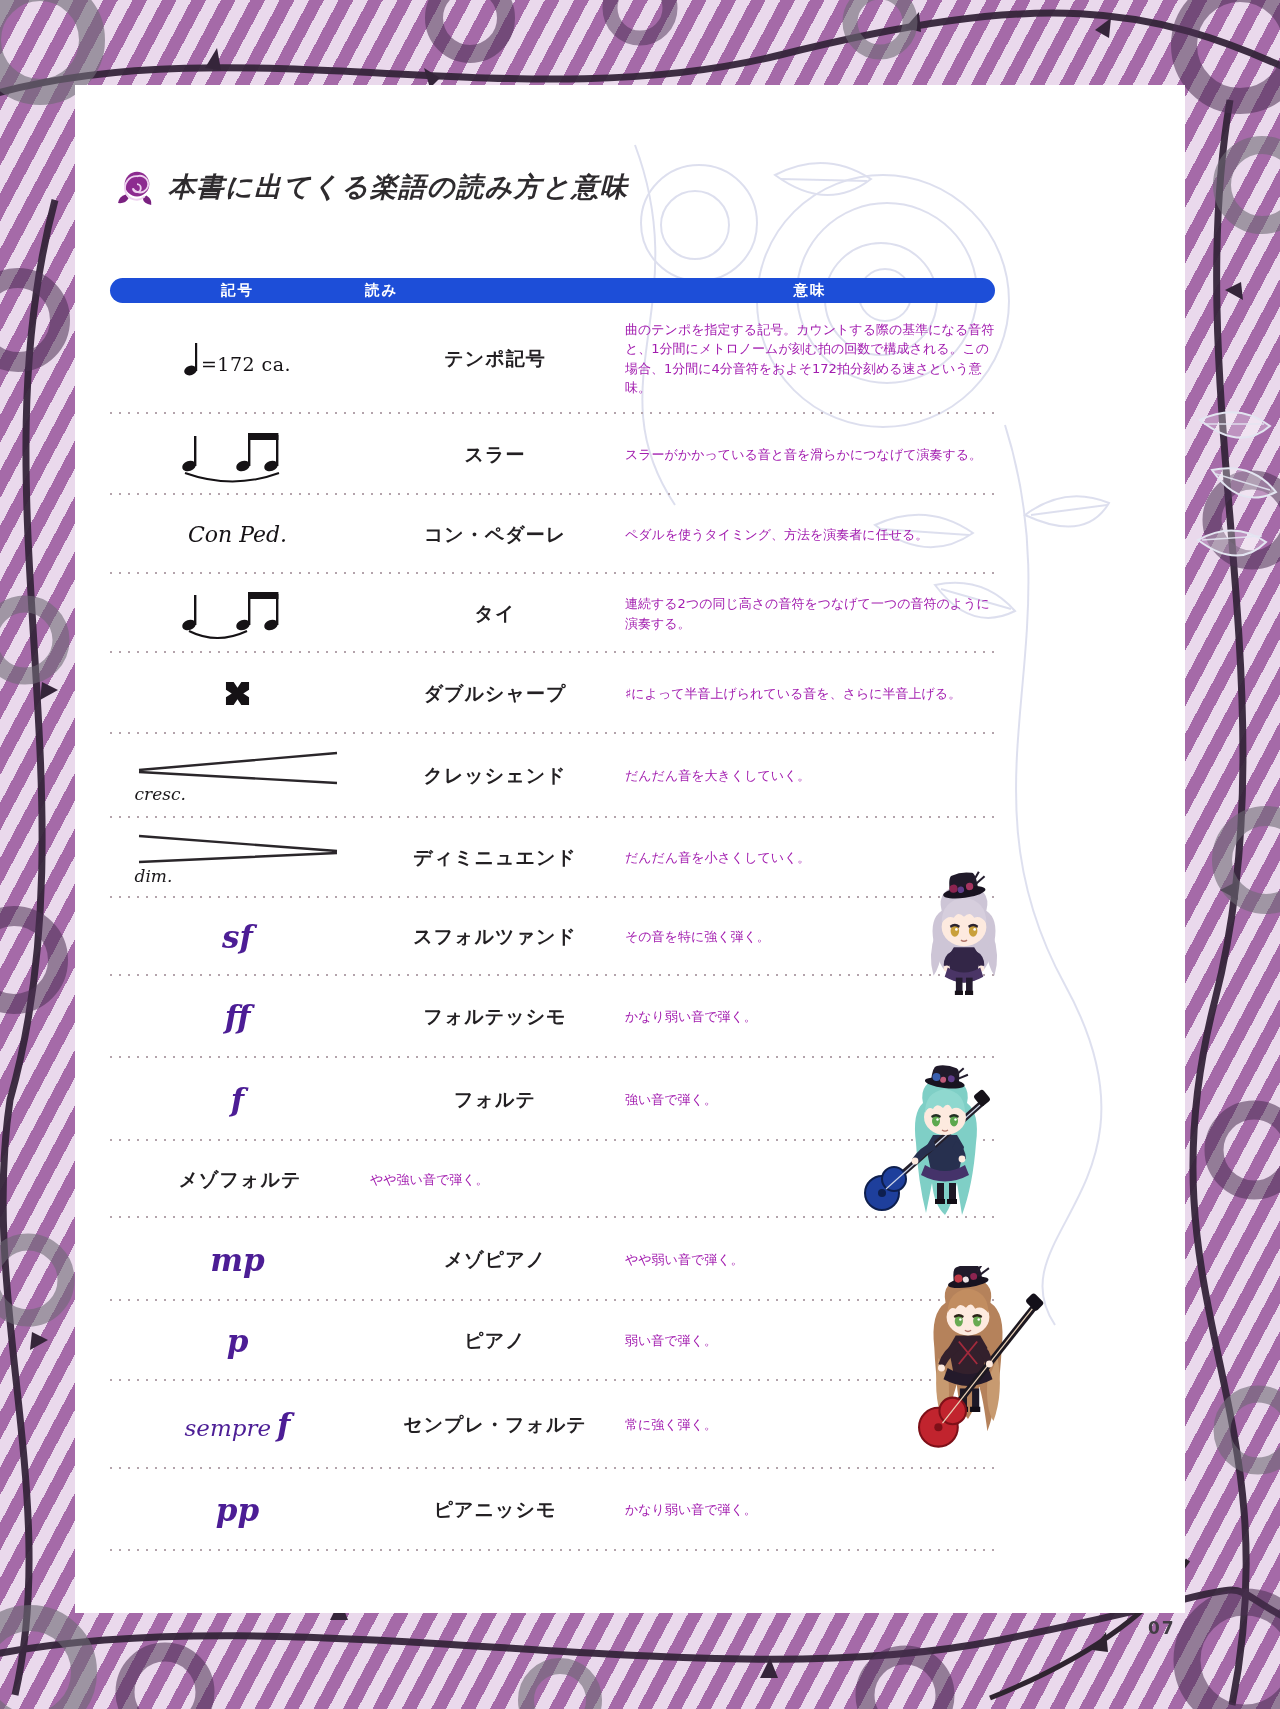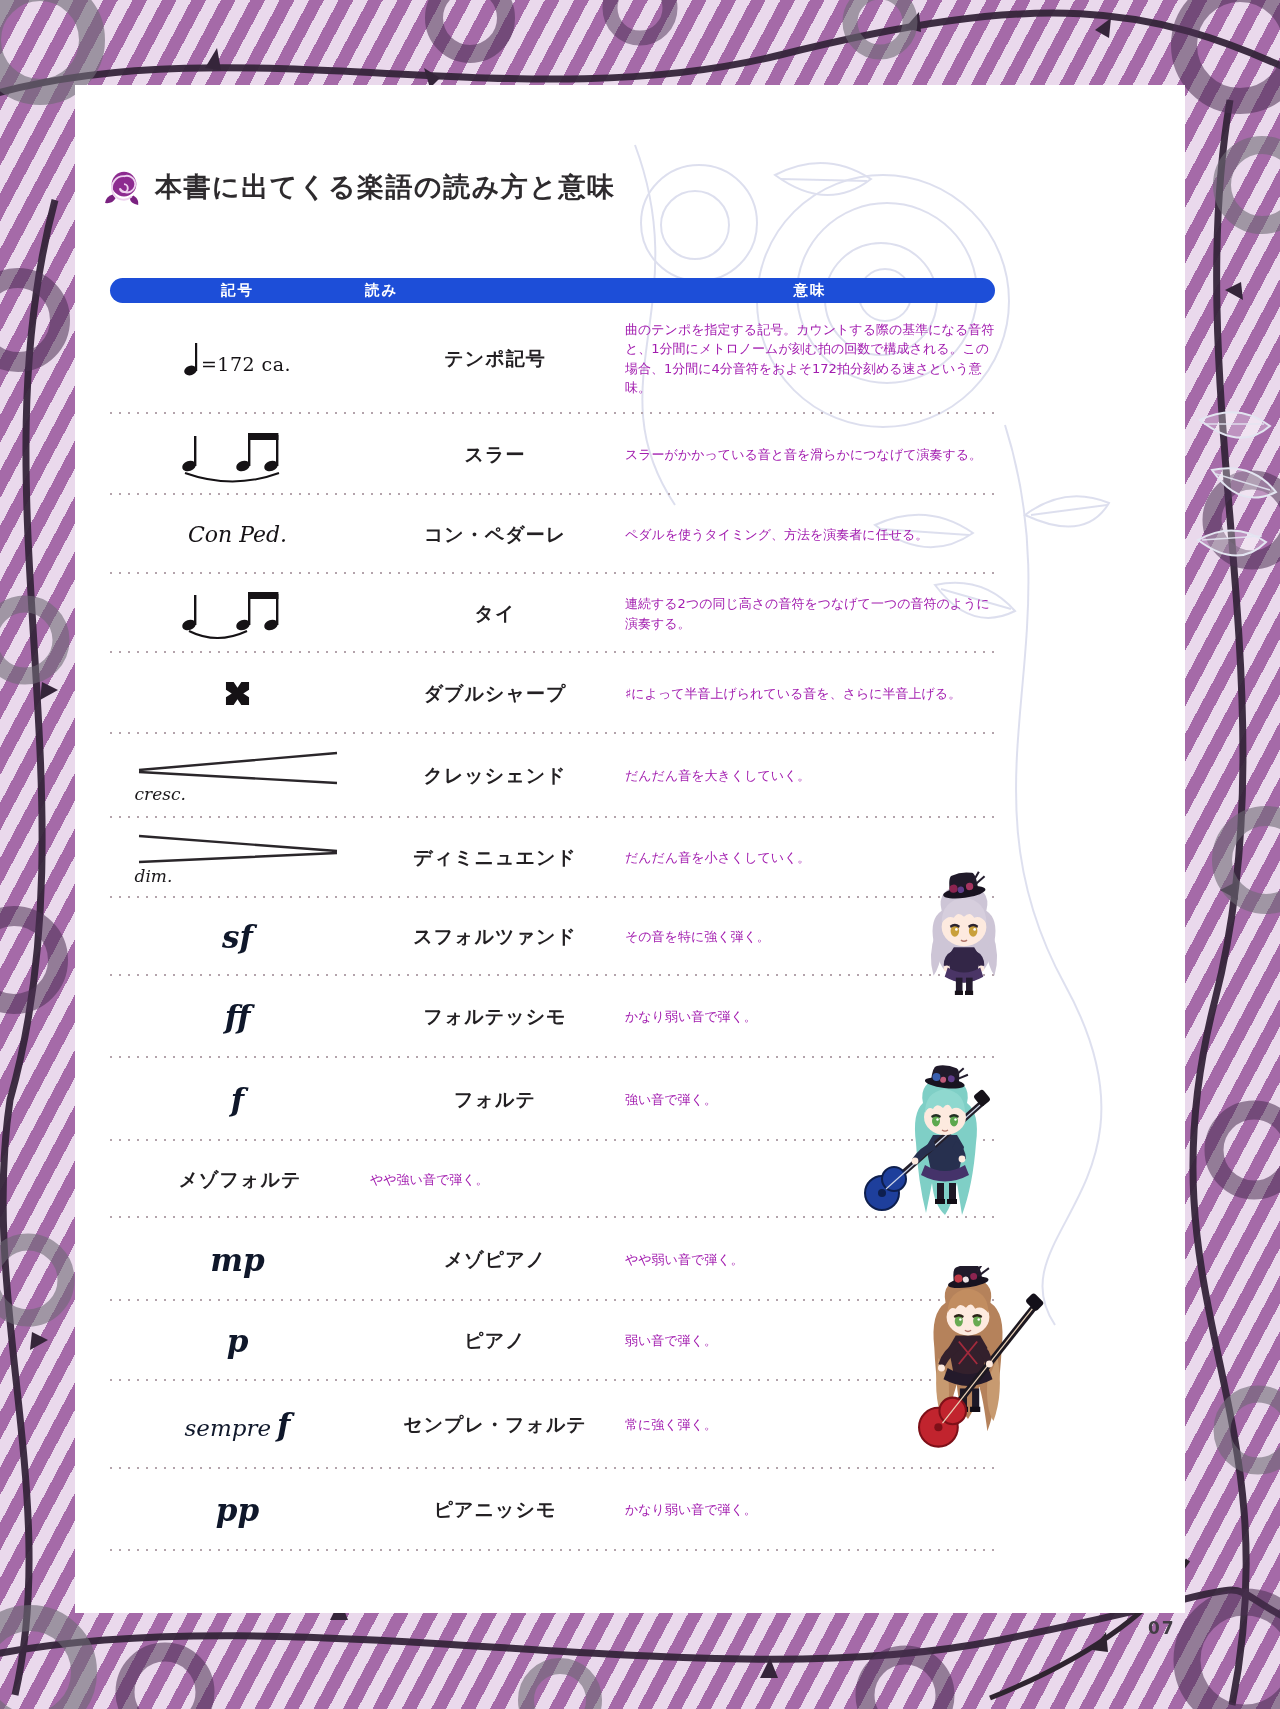--- a/index.html
+++ b/index.html
@@ -6,21 +6,21 @@
   body{
     width:1280px;height:1709px;position:relative;overflow:hidden;
     font-family:"DejaVu Sans","Liberation Sans",sans-serif;
     background:repeating-linear-gradient(118deg,#ead9ec 0 13px,#a56aa8 13px 26px);
   }
   .border-art{position:absolute;left:0;top:0;width:1280px;height:1709px;pointer-events:none;}
   .page{
     position:absolute;left:75px;top:85px;width:1110px;height:1528px;background:#ffffff;
   }
   .page-art{position:absolute;left:0;top:0;width:1110px;height:1528px;}
-  .title-row{position:absolute;left:30px;top:84px;display:flex;align-items:center;gap:12px;}
+  .title-row{position:absolute;left:43px;top:84px;display:flex;align-items:center;gap:12px;font-style:italic;}
   .rose-icon{width:38px;height:36px;flex:0 0 auto;}
   h1.title{margin:0;font-size:27px;font-weight:bold;color:#2e2b2e;letter-spacing:1.5px;}
   .glossary{position:absolute;left:35px;top:193px;width:885px;}
   .thead{
     height:25px;border-radius:13px;background:#1d4ed8;display:flex;align-items:center;
     color:#ffffff;font-size:14.5px;font-weight:bold;letter-spacing:2px;
   }
   .th.sym{width:255px;text-align:center;}
   .th.read{width:260px;text-align:left;}
   .th.mean{flex:1;text-align:center;}
@@ -28,21 +28,21 @@
   .row::after{
     content:"";position:absolute;left:0;right:0;bottom:0;height:2px;
     background:repeating-linear-gradient(90deg,#b3a3ab 0 2px,transparent 2px 9px);
   }
   .cell-sym{width:255px;display:flex;justify-content:center;align-items:center;}
   .cell-read{width:260px;text-align:center;font-size:19px;font-weight:bold;color:#232023;letter-spacing:1px;}
   .cell-mean{flex:1;max-width:372px;font-size:13px;color:#a21caf;line-height:1.5;}
   .serif-it{font-family:"DejaVu Serif","Liberation Serif",serif;font-style:italic;font-size:22px;color:#151215;}
   .tempo{display:flex;align-items:flex-end;gap:2px;font-family:"DejaVu Serif","Liberation Serif",serif;font-size:19px;color:#151215;}
   .tempo .txt{padding-bottom:2px;letter-spacing:0.5px;}
-  .dyn{font-family:"DejaVu Serif","Liberation Serif",serif;font-style:italic;font-weight:bold;font-size:31px;color:#0f172a;}
+  .dyn{font-family:"DejaVu Serif","Liberation Serif",serif;font-style:italic;font-weight:bold;font-size:31px;color:#4c1d95;}
   .dyn .pre{font-weight:normal;font-size:23px;margin-right:6px;}
   .hairpin{display:flex;flex-direction:column;align-items:flex-start;}
   .hairpin .lbl{font-family:"DejaVu Serif","Liberation Serif",serif;font-style:italic;font-size:17px;color:#1a171a;margin-top:-3px;}
   .chibi{position:absolute;}
   .pageno{position:absolute;left:1148px;top:1618px;font-size:17px;font-weight:bold;color:#423d45;letter-spacing:2px;}
 </style>
 </head>
 <body>
 
 <svg class="border-art" viewBox="0 0 1280 1709">

